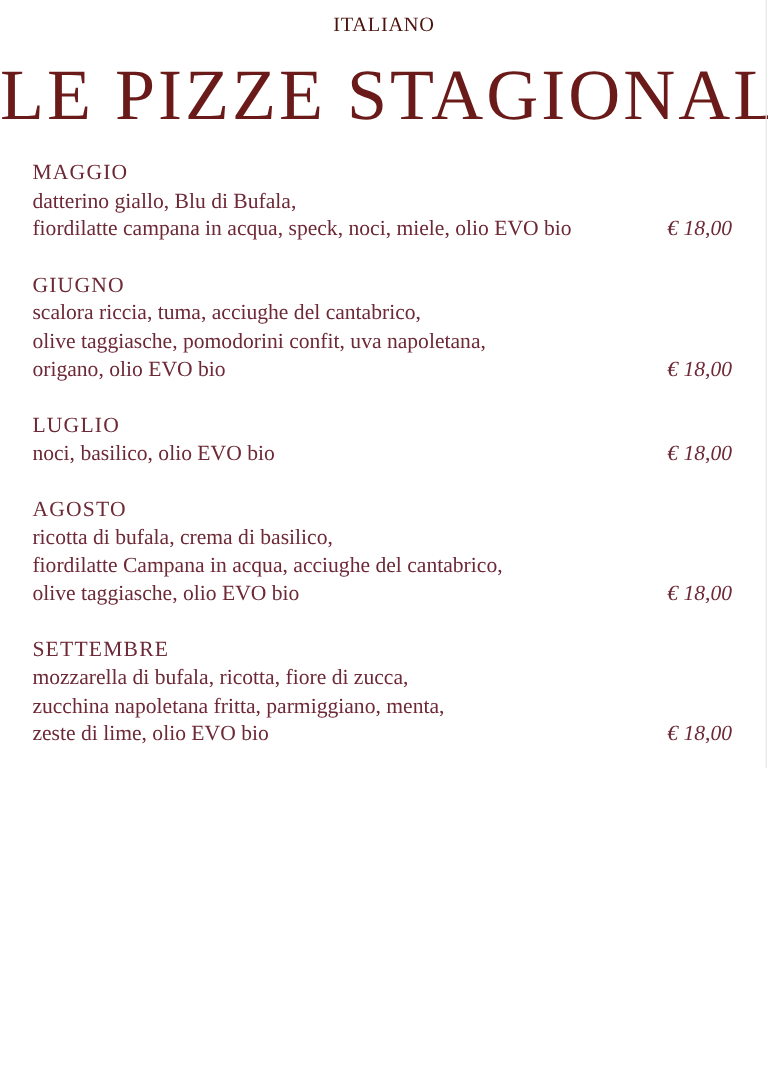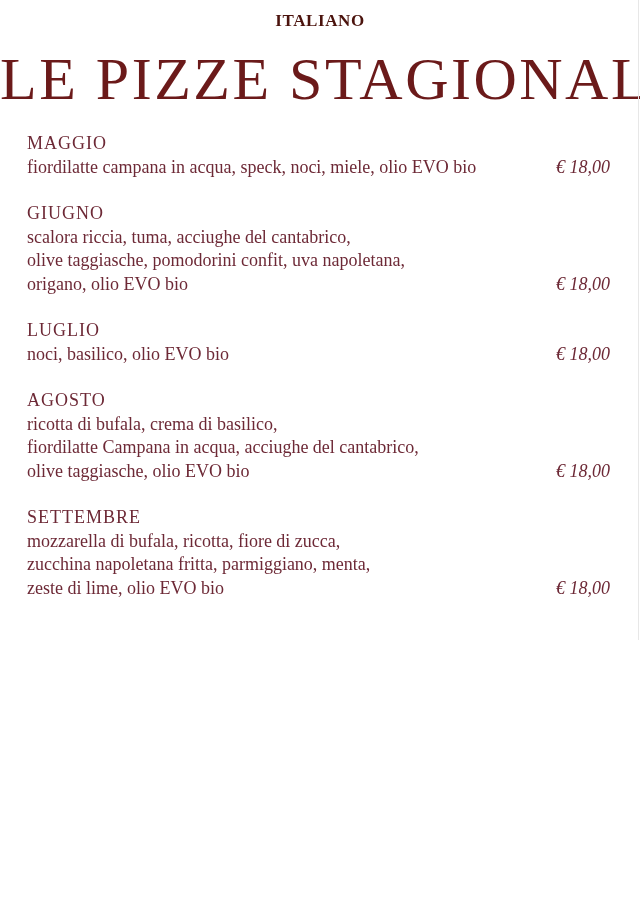--- a/index.html
+++ b/index.html
@@ -24,21 +24,21 @@
     top: 0;
     right: 1px;
     width: 1px;
     height: 640px;
     background: var(--edge);
   }
   .kicker {
     padding-top: 11px;
     text-align: center;
     font-size: 17px;
-    font-weight: 700;
+    font-weight: 400;
     letter-spacing: 0.6px;
     color: var(--label);
   }
   .title {
     margin-top: 14px;
     text-align: center;
     font-size: 60px;
     font-weight: 400;
     letter-spacing: 2.5px;
     line-height: 1.15;
@@ -80,20 +80,23 @@
 <div class="page">
   <div class="edge-line"></div>
 
   <div class="kicker">ITALIANO</div>
   <h1 class="title">LE PIZZE STAGIONALI</h1>
 
   <div class="content">
 
     <section class="section">
       <h2 class="section-heading">MAGGIO</h2>
+      <div class="menu-line">
+        <span>datterino giallo, Blu di Bufala,</span>
+      </div>
       <div class="menu-line">
         <span>fiordilatte campana in acqua, speck, noci, miele, olio EVO bio</span>
         <span class="price">€ 18,00</span>
       </div>
     </section>
 
     <section class="section">
       <h2 class="section-heading">GIUGNO</h2>
       <div class="menu-line">
         <span>scalora riccia, tuma, acciughe del cantabrico,</span>

